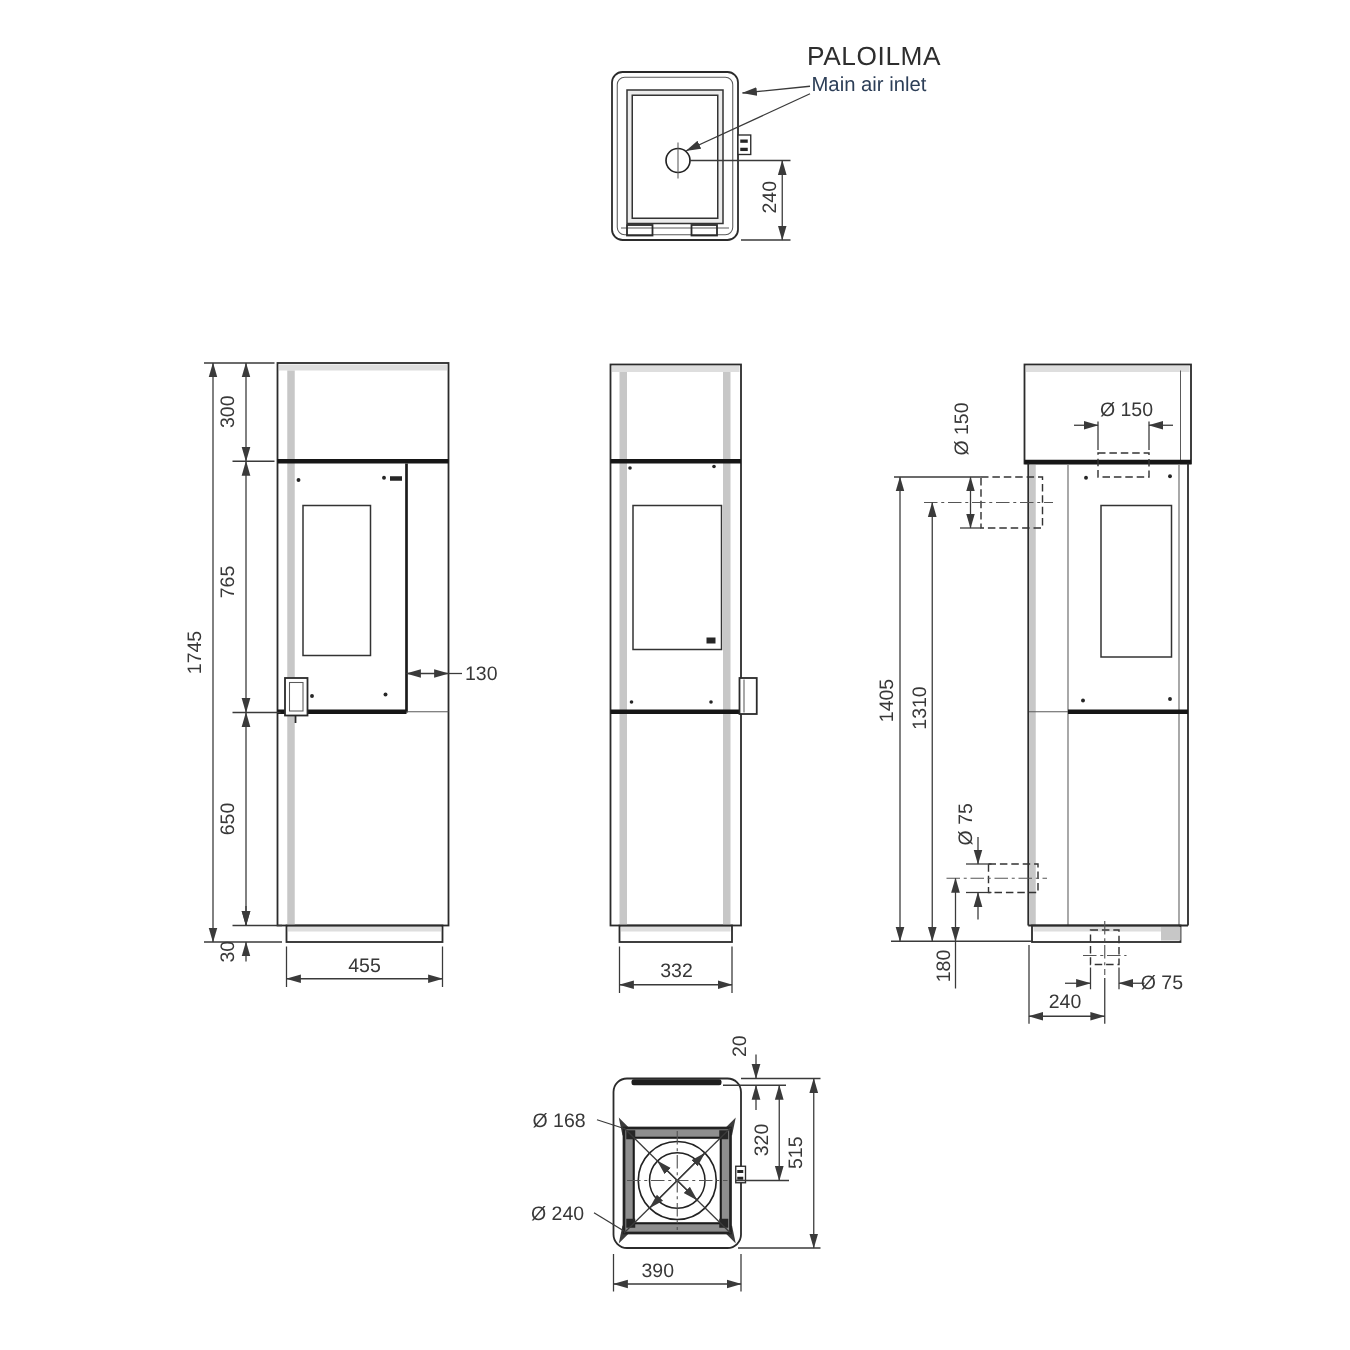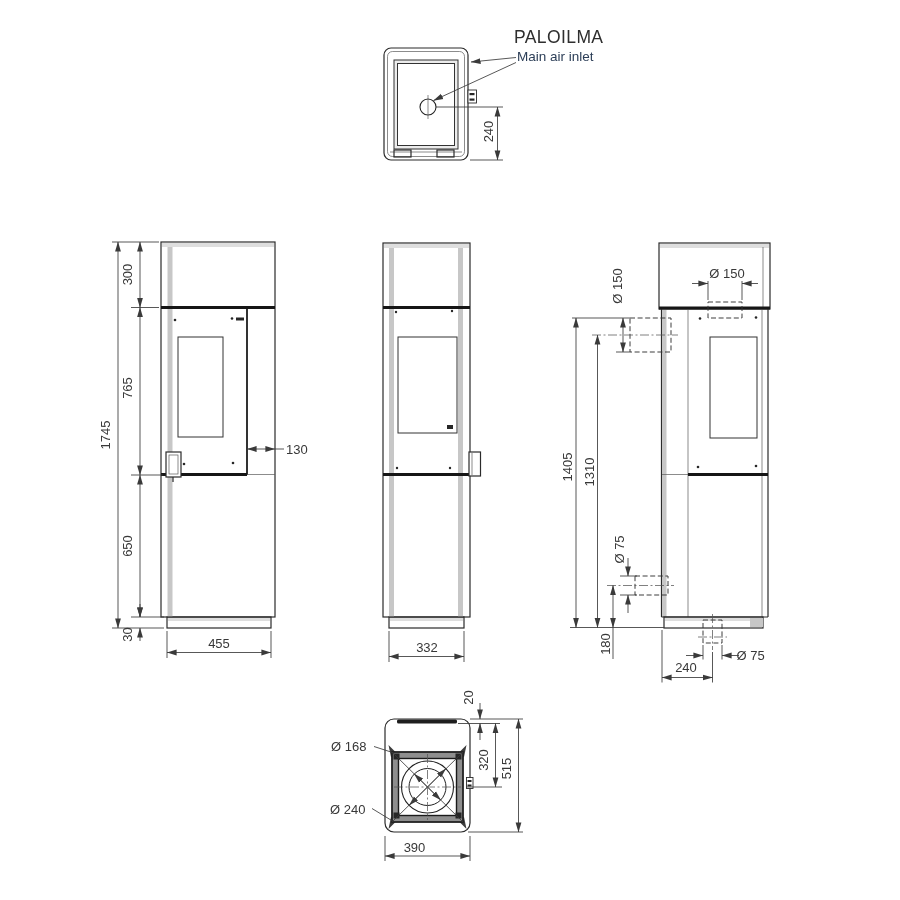--- a/index.html
+++ b/index.html
@@ -1,16 +1,16 @@
 <!DOCTYPE html>
 <html><head>
 <meta charset="utf-8">
 <style>
   html,body{margin:0;padding:0;background:#ffffff;}
-  .canvas{width:776px;height:900px;position:relative;background:#fff;overflow:hidden;}
+  .canvas{width:776px;height:900px;position:relative;background:#fff;overflow:hidden;padding-left:24px;}
   svg{display:block;}
   
   .o1{fill:none;stroke:#2b2b2b;stroke-width:1.2;}
   .o2{fill:none;stroke:#5a5a5a;stroke-width:0.7;}
   .tk{fill:none;stroke:#161616;stroke-width:3;}
   .tk2{fill:none;stroke:#1c1c1c;stroke-width:1.8;}
   .dm{fill:none;stroke:#3a3a3a;stroke-width:0.85;}
   .ds{fill:none;stroke:#333;stroke-width:0.95;stroke-dasharray:5 2.6;}
   .cl{fill:none;stroke:#555;stroke-width:0.75;stroke-dasharray:9 2.5 2 2.5;}
   .gb{fill:#dedede;stroke:none;}

